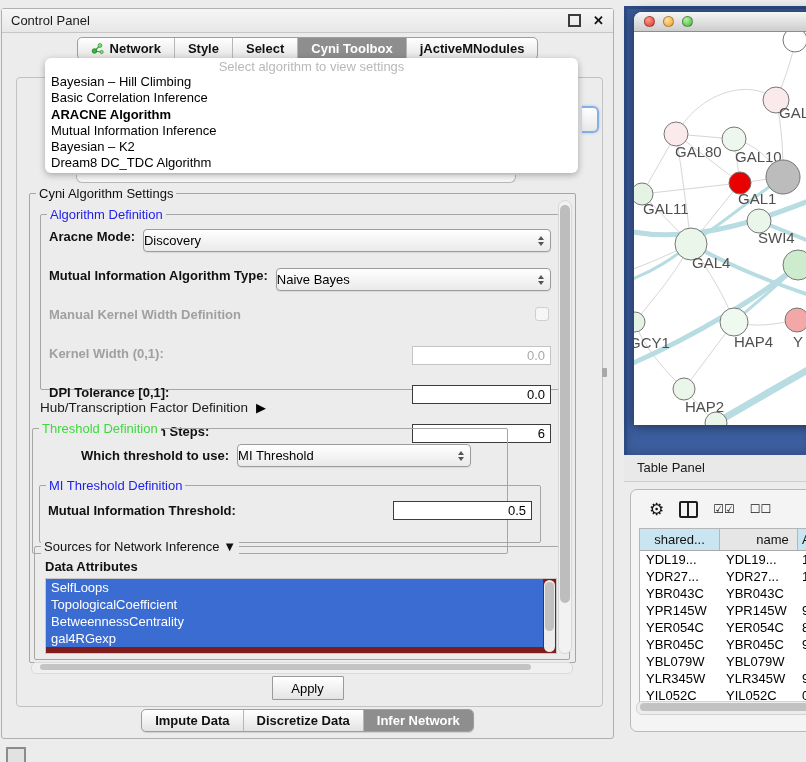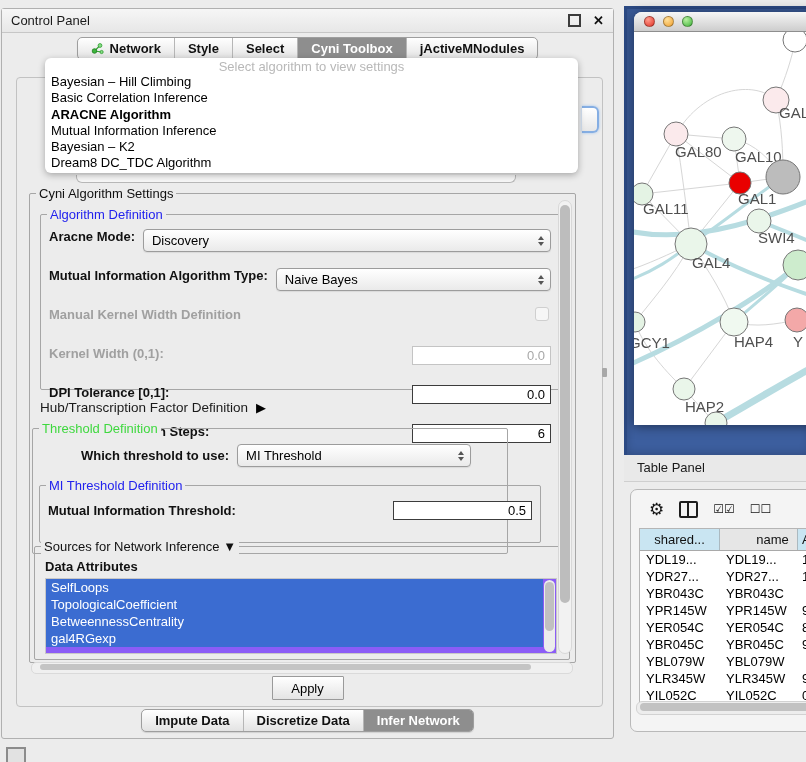--- a/index.html
+++ b/index.html
@@ -45,40 +45,40 @@
           white-space:nowrap;}
   .legend.blue{color:#2222ee;}
   .legend.green{color:#3fd83f;}
   #settings-group{left:27px;top:184px;width:545px;height:468px;}
   #algdef-group{left:10px;top:20px;width:520px;height:176px;padding:0 8px;box-sizing:border-box;}
   .frow{display:flex;align-items:flex-start;height:34px;margin-bottom:5px;font-size:13px;}
   .frow:first-of-type{margin-top:14px;}
   .flabel{font-weight:700;color:#111;margin-right:8px;white-space:nowrap;}
   .flabel.dis{color:#a0a0a0;}
   .combo{display:flex;align-items:center;flex:1;height:21px;border:1px solid #9c9c9c;border-radius:4px;
-         background:linear-gradient(#fff,#eaeaea);font-size:13px;padding-left:8px;color:#000;
+         background:linear-gradient(#fff,#eaeaea);font-size:13px;color:#000;
          box-shadow:0 1px 1px rgba(0,0,0,.08);}
   .sp{margin-left:auto;display:flex;flex-direction:column;align-items:center;gap:2px;padding:0 6px;}
   .sp b{width:0;height:0;border-left:3.5px solid transparent;border-right:3.5px solid transparent;}
   .sp .up{border-bottom:4px solid #555;}
   .sp .dn{border-top:4px solid #555;}
   .vfield{width:132px;height:17px;border:1.5px solid #3c3c3c;text-align:right;font-size:13px;
           font-family:"Liberation Sans",sans-serif;padding:0 5px 0 0;background:#fff;color:#000;}
   .vfield.dis{border:1px solid #c4c4c4;color:#a8a8a8;}
   .cb{width:12px;height:12px;border:1.5px solid #cfcfcf;border-radius:3px;background:#f6f6f6;margin-right:2px;}
   #hub-row{position:absolute;left:10px;top:206px;font-size:13.5px;color:#1a1a1a;display:flex;align-items:center;gap:8px;}
   #hub-arrow{font-size:13px;color:#000;}
   #thresh-group{left:2px;top:234px;width:476px;height:126px;box-sizing:border-box;padding:0 8px;}
   #which-row{margin-top:16px;display:flex;align-items:center;height:21px;font-size:13px;padding-left:40px;}
   #which-row .combo{margin-right:28px;gap:31px;}
   #mithresh-group{left:6px;top:56px;width:502px;height:58px;box-sizing:border-box;padding:0 8px;}
   #mithresh-row{margin-top:14px;display:flex;align-items:center;justify-content:space-between;height:21px;font-size:13px;}
   #sources-group{left:4px;top:352px;width:534px;height:112px;}
   #attrs-label{margin:12px 0 4px 10px;font-weight:700;font-size:13px;color:#111;}
-  #attr-list{margin-left:10px;width:510px;height:74px;background:#8b5cf6;border:1px solid #c8c8c8;
+  #attr-list{margin-left:10px;width:510px;height:74px;background:#7f1d1d;border:1px solid #c8c8c8;
              position:relative;overflow:hidden;}
   .attr-item{height:17px;line-height:17px;padding-left:5px;background:#3b6cd1;color:#fff;
              font-size:13px;width:492px;white-space:nowrap;}
   #attr-vsb{position:absolute;right:1px;top:1px;bottom:1px;width:11px;background:#ececec;border-radius:6px;}
   #attr-vsb .thumb{position:absolute;left:1px;right:1px;top:2px;height:68%;background:#c0c0c0;border-radius:5px;}
   #settings-vsb{position:absolute;right:3px;top:6px;width:12px;height:452px;background:#f2f2f2;
                 border:1px solid #d8d8d8;border-radius:7px;}
   #settings-vsb .thumb{position:absolute;left:1px;right:1px;top:4px;height:88%;background:#bdbdbd;border-radius:6px;}
   #settings-hsb{position:absolute;left:29px;top:653px;width:540px;height:10px;background:#f0f0f0;
                 border:1px solid #dadada;border-radius:5px;}

